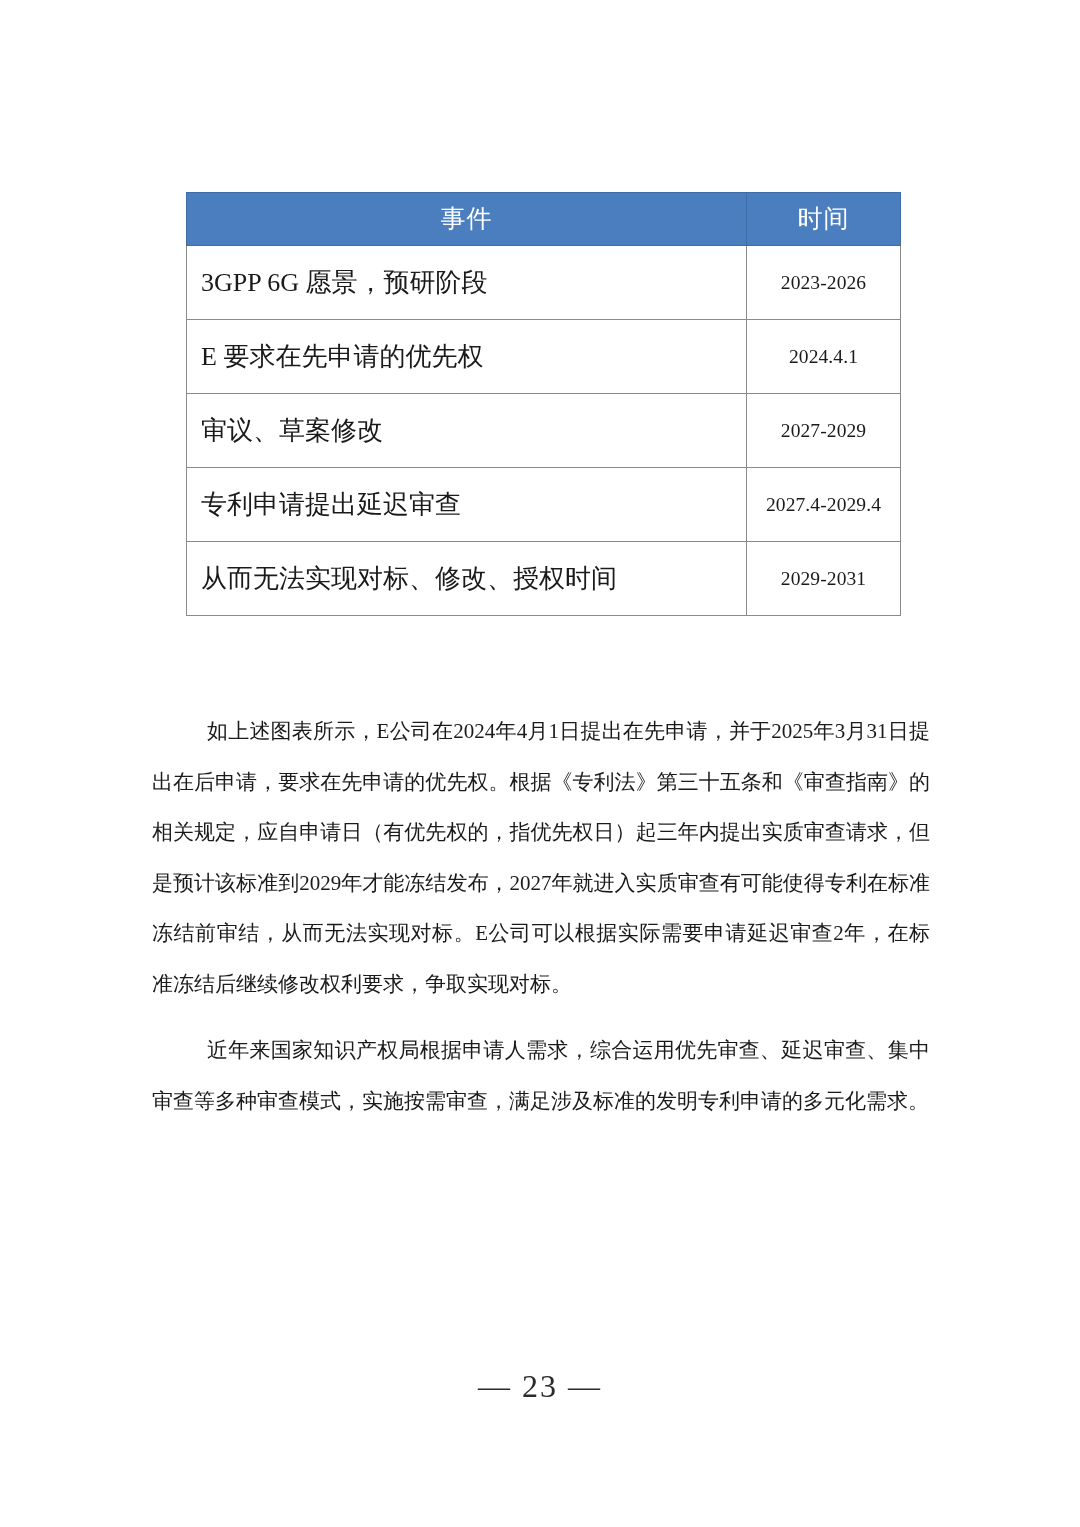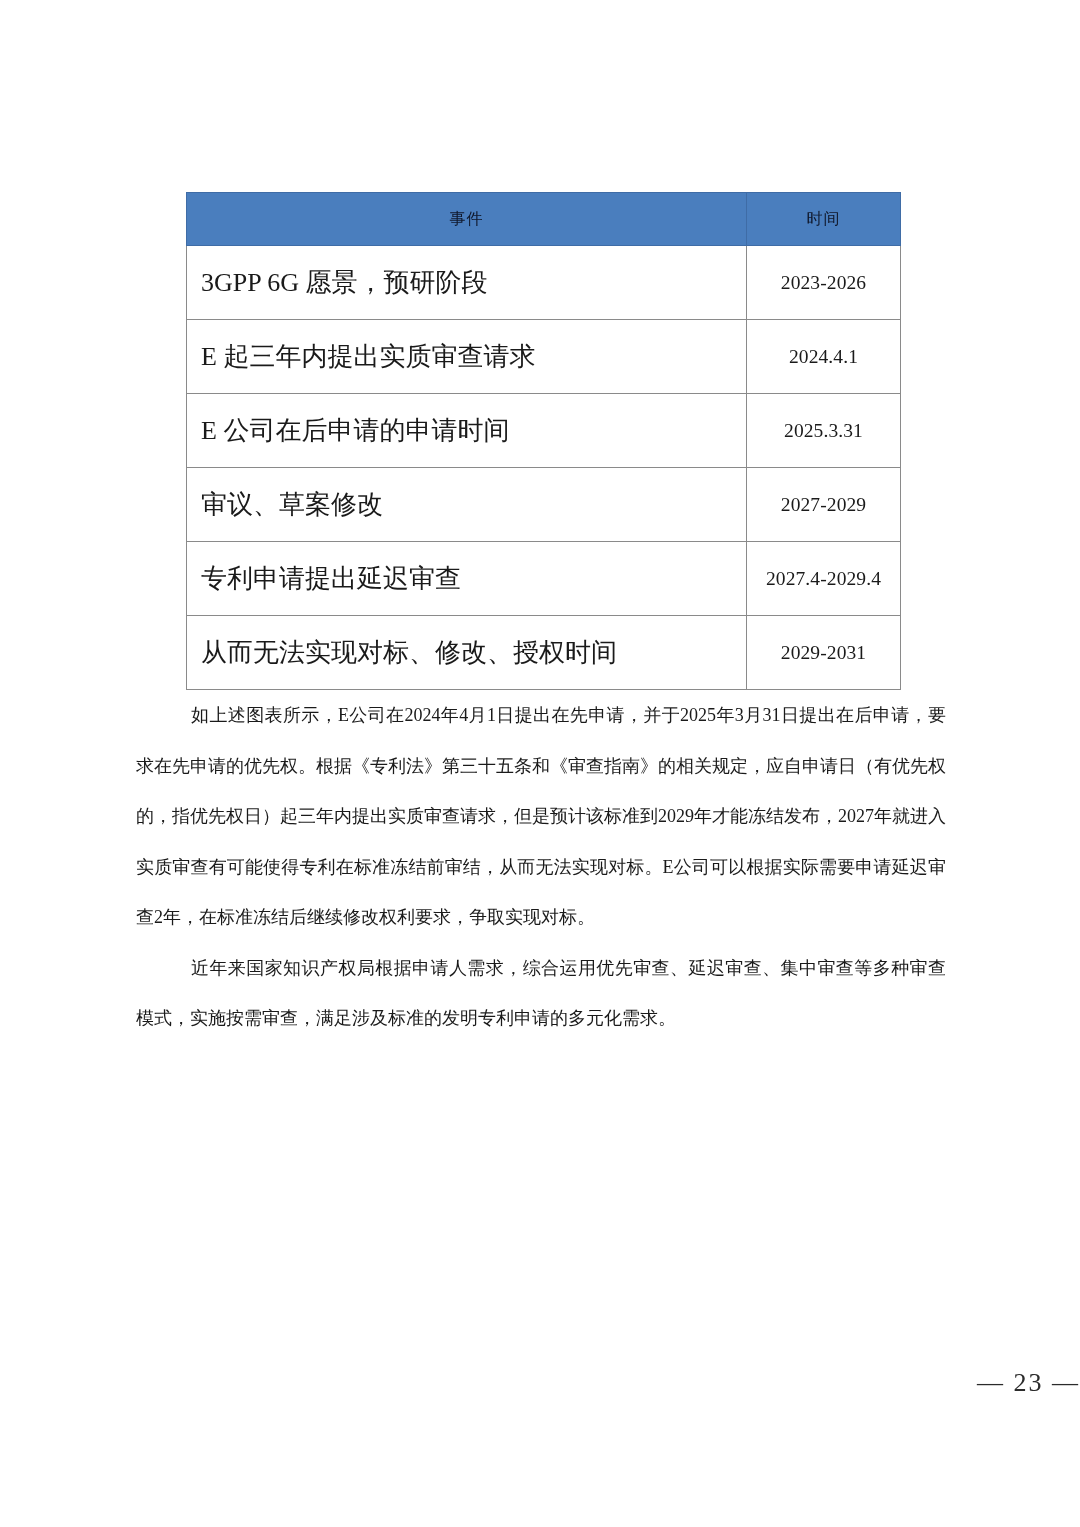--- a/index.html
+++ b/index.html
@@ -34,24 +34,24 @@
     width: 714px;
     border-collapse: collapse;
     table-layout: fixed;
     border: 1px solid #8a8a8a;
   }
   table.timeline-table col.col-event { width: 560px; }
   table.timeline-table col.col-time  { width: 154px; }
 
   table.timeline-table thead th {
     background: #4a7ebe;
-    color: #0f172a;
-    font-family: Liberation Sans, sans-serif;
+    color: #ffffff;
+    font-family: Liberation Serif, serif;
     font-weight: 400;
-    font-size: 16px;
+    font-size: 25px;
     height: 52px;
     line-height: 52px;
     padding: 0;
     text-align: center;
     border: 1px solid #3f6ca6;
     letter-spacing: 1px;
   }
   table.timeline-table tbody td {
     height: 49px;
     padding: 0 0 0 14px;
@@ -69,40 +69,40 @@
   }
 
   
   .body-text {
     position: absolute;
     left: 136px;
     top: 690px;
     width: 810px;
   }
   p.para {
-    margin: 0;
-    font-size: 18px;
+    margin: 16px;
+    font-size: 21px;
     line-height: 50.5px;
     text-align: justify;
     text-justify: inter-character;
     text-indent: 55px;
     letter-spacing: 0px;
     color: #1a1a1a;
     font-family: "Liberation Serif", "DejaVu Serif", serif;
   }
   p.para + p.para { margin-top: 0px; }
 
   
   .footer {
     position: absolute;
     left: 0;
     top: 1368px;
     width: 1080px;
-    text-align: right;
-    font-size: 26px;
+    text-align: center;
+    font-size: 32px;
     color: #2b2b2b;
     letter-spacing: 2px;
     font-family: "Liberation Serif", "DejaVu Serif", serif;
   }
 </style>
 </head>
 <body>
 
 <div class="page">
 
@@ -117,26 +117,22 @@
           <th>事件</th>
           <th>时间</th>
         </tr>
       </thead>
       <tbody>
         <tr>
           <td class="event-cell">3GPP 6G 愿景，预研阶段</td>
           <td class="time-cell">2023-2026</td>
         </tr>
         <tr>
-          <td class="event-cell">E 起三年内提出实质审查请求</td>
+          <td class="event-cell">E 要求在先申请的优先权</td>
           <td class="time-cell">2024.4.1</td>
-        </tr>
-        <tr>
-          <td class="event-cell">E 公司在后申请的申请时间</td>
-          <td class="time-cell">2025.3.31</td>
         </tr>
         <tr>
           <td class="event-cell">审议、草案修改</td>
           <td class="time-cell">2027-2029</td>
         </tr>
         <tr>
           <td class="event-cell">专利申请提出延迟审查</td>
           <td class="time-cell">2027.4-2029.4</td>
         </tr>
         <tr>

